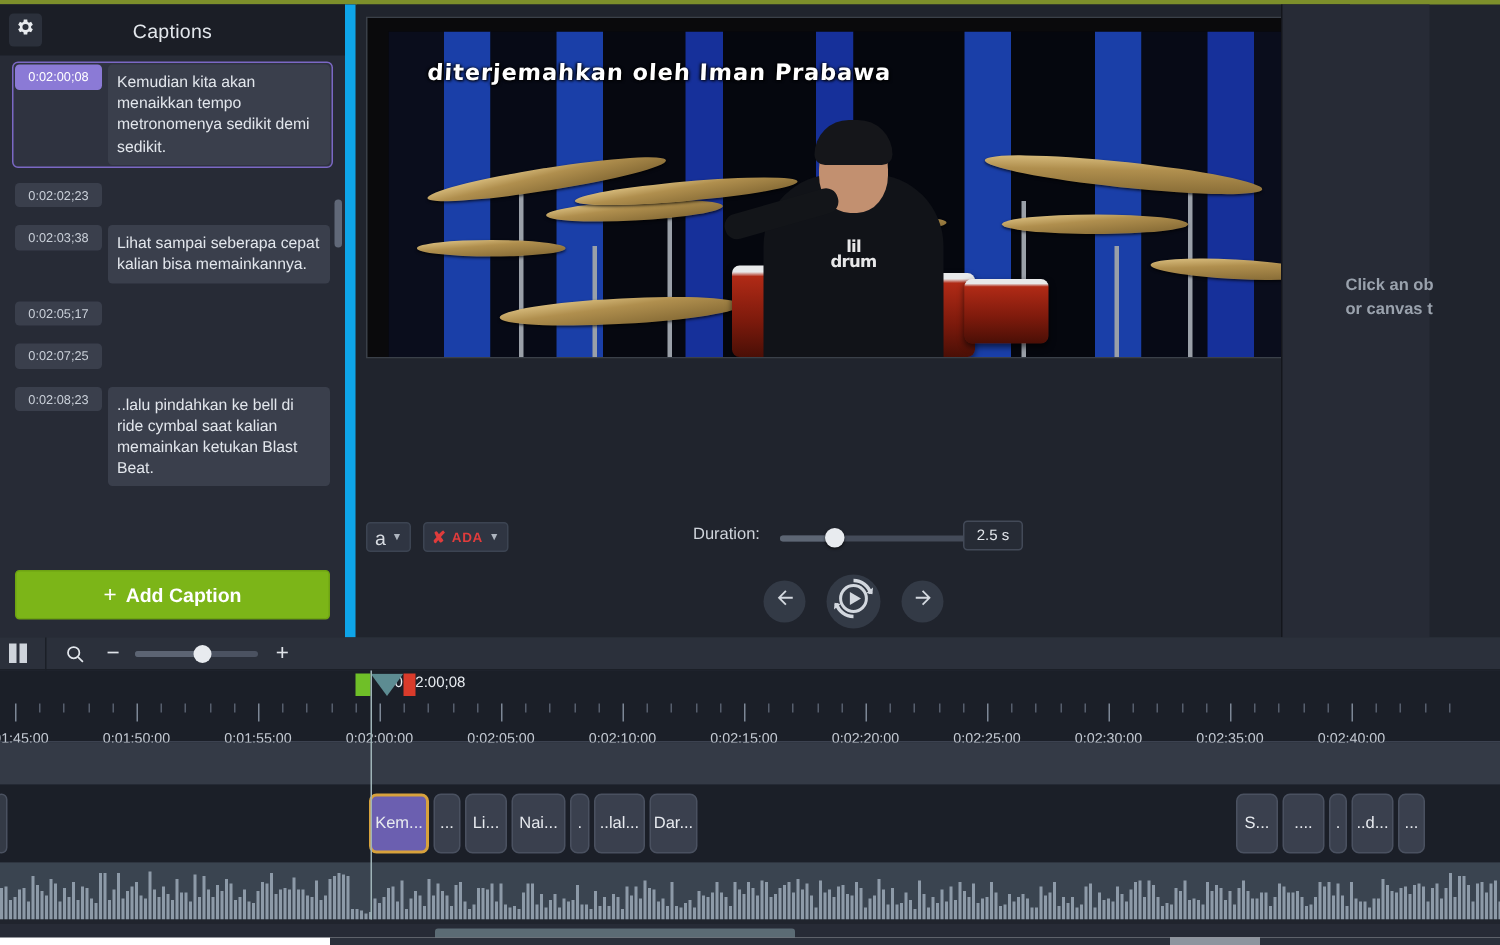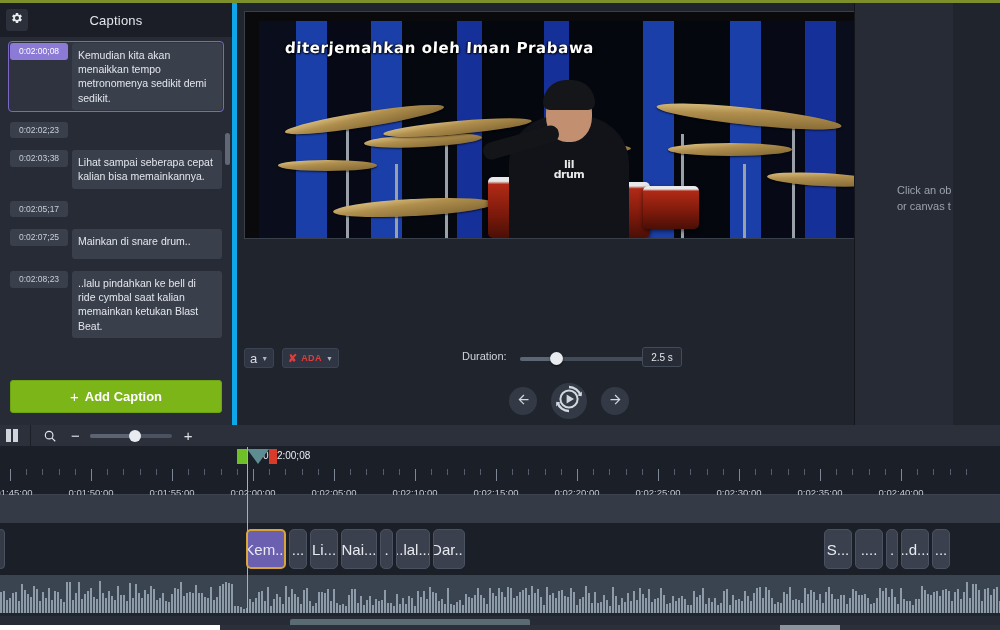--- a/index.html
+++ b/index.html
@@ -12,21 +12,21 @@
     color: #d6dae0;
   }
   #app { position: relative; width: 1000px; height: 630px; }
 
   
   .top-accent { position:absolute; left:0; top:0; width:1000px; height:3px; background:#7d8f2b; }
 
   
   .captions-panel {
     position: absolute; left: 0; top: 3px; width: 237px; height: 422px;
-    background: #272b36; border-right: 5px solid #0ea5e9;
+    background: #272b36; border-right: 7px solid #0ea5e9;
   }
   .captions-header {
     position: relative; height: 34px; background: #1b1e26;
     display: flex; align-items: center;
   }
   .gear-btn {
     width: 22px; height: 22px; margin-left: 6px; border-radius: 3px;
     background: #2b303b; display:flex; align-items:center; justify-content:center;
     cursor: pointer;
   }
@@ -158,21 +158,21 @@
   .pb-side { width:28px; height:28px; border-radius:50%; background:#333a46;
     display:flex; align-items:center; justify-content:center; cursor:pointer; }
   .pb-side svg { width:15px; height:15px; fill:#d3d8df; }
   .pb-main { width:36px; height:36px; border-radius:50%; background:#333a46;
     display:flex; align-items:center; justify-content:center; cursor:pointer; }
   .pb-main svg { width:32px; height:32px; }
 
   
   .right-panel {
     position:absolute; left:854px; top:3px; width:99px; height:422px;
-    background:#272b36; border-left:1px solid #14161c;
+    background:#272b36; border-left:1px solid #14161c;font-weight:bold;
   }
   .right-hint {
     position:absolute; left:42px; top:180px; width:120px;
     font-size:11px; line-height:1.45; color:#9aa2ad; white-space:nowrap;
   }
 
   
   .timeline { position:absolute; left:0; top:425px; width:1000px; height:205px; background:#2b303b; }
   .tl-toolbar { position:absolute; left:0; top:0; width:1000px; height:22px;
     background:#2b303b; border-bottom:1px solid #1b1f27; display:flex; align-items:center; }
@@ -207,21 +207,21 @@
   .ph-tc { position:absolute; left:52px; top:1px; font-size:10px; color:#e9edf2; white-space:nowrap; }
   .playhead-line { position:absolute; top:17px; width:1px; background:#9fb4b8; z-index:7; }
 
   .tl-tracks { position:absolute; left:0; top:70px; width:1000px; height:118px; }
   .track-video { position:absolute; left:0; top:0; width:1000px; height:28px; background:#343a46; }
   .track-caption { position:absolute; left:0; top:28px; width:1000px; height:52px; background:#1b1f28; }
   .clip {
     position:absolute; top:6px; height:40px; background:#3a404e;
     border:1px solid #4a5160; border-radius:5px;
     display:flex; align-items:center; justify-content:center;
-    font-size:15px; color:#e7eaef; overflow:hidden; cursor:pointer;
+    font-size:11px; color:#e7eaef; overflow:hidden; cursor:pointer;
   }
   .clip.selected { background:#6b5fb0; border:2px solid #d8a23c; }
   .track-audio { position:absolute; left:0; top:80px; width:1000px; height:38px; background:#3a4450; }
   .wave { position:absolute; left:0; bottom:0; width:1000px; height:34px; }
   .wbar { position:absolute; bottom:0; width:2px; background:#8d9aa8; }
   .clip-leftstub { position:absolute; left:-3px; top:34px; width:8px; height:40px;
     background:#343a46; border:1px solid #4a5160; border-radius:4px; }
 
   .tl-bottom { position:absolute; left:0; top:188px; width:1000px; height:17px; background:#20242d; }
   .hscroll-track { position:absolute; left:0; top:3px; width:1000px; height:11px; background:#272b36; }
@@ -260,21 +260,20 @@
         </div>
         <div class="caption-row">
           <div class="cap-time">0:02:03;38</div>
           <div class="cap-text">Lihat sampai seberapa cepat kalian bisa memainkannya.</div>
         </div>
         <div class="caption-row">
           <div class="cap-time">0:02:05;17</div>
         </div>
         <div class="caption-row">
           <div class="cap-time">0:02:07;25</div>
-          <div class="cap-text">Mainkan di snare drum..</div>
         </div>
         <div class="caption-row">
           <div class="cap-time">0:02:08;23</div>
           <div class="cap-text">..lalu pindahkan ke bell di ride cymbal saat kalian memainkan ketukan Blast Beat.</div>
         </div>
       </div>
     <div class="cap-scrollbar"></div>
     <div class="add-caption-btn">
       <span class="plus">+</span>
       <span>Add Caption</span>

